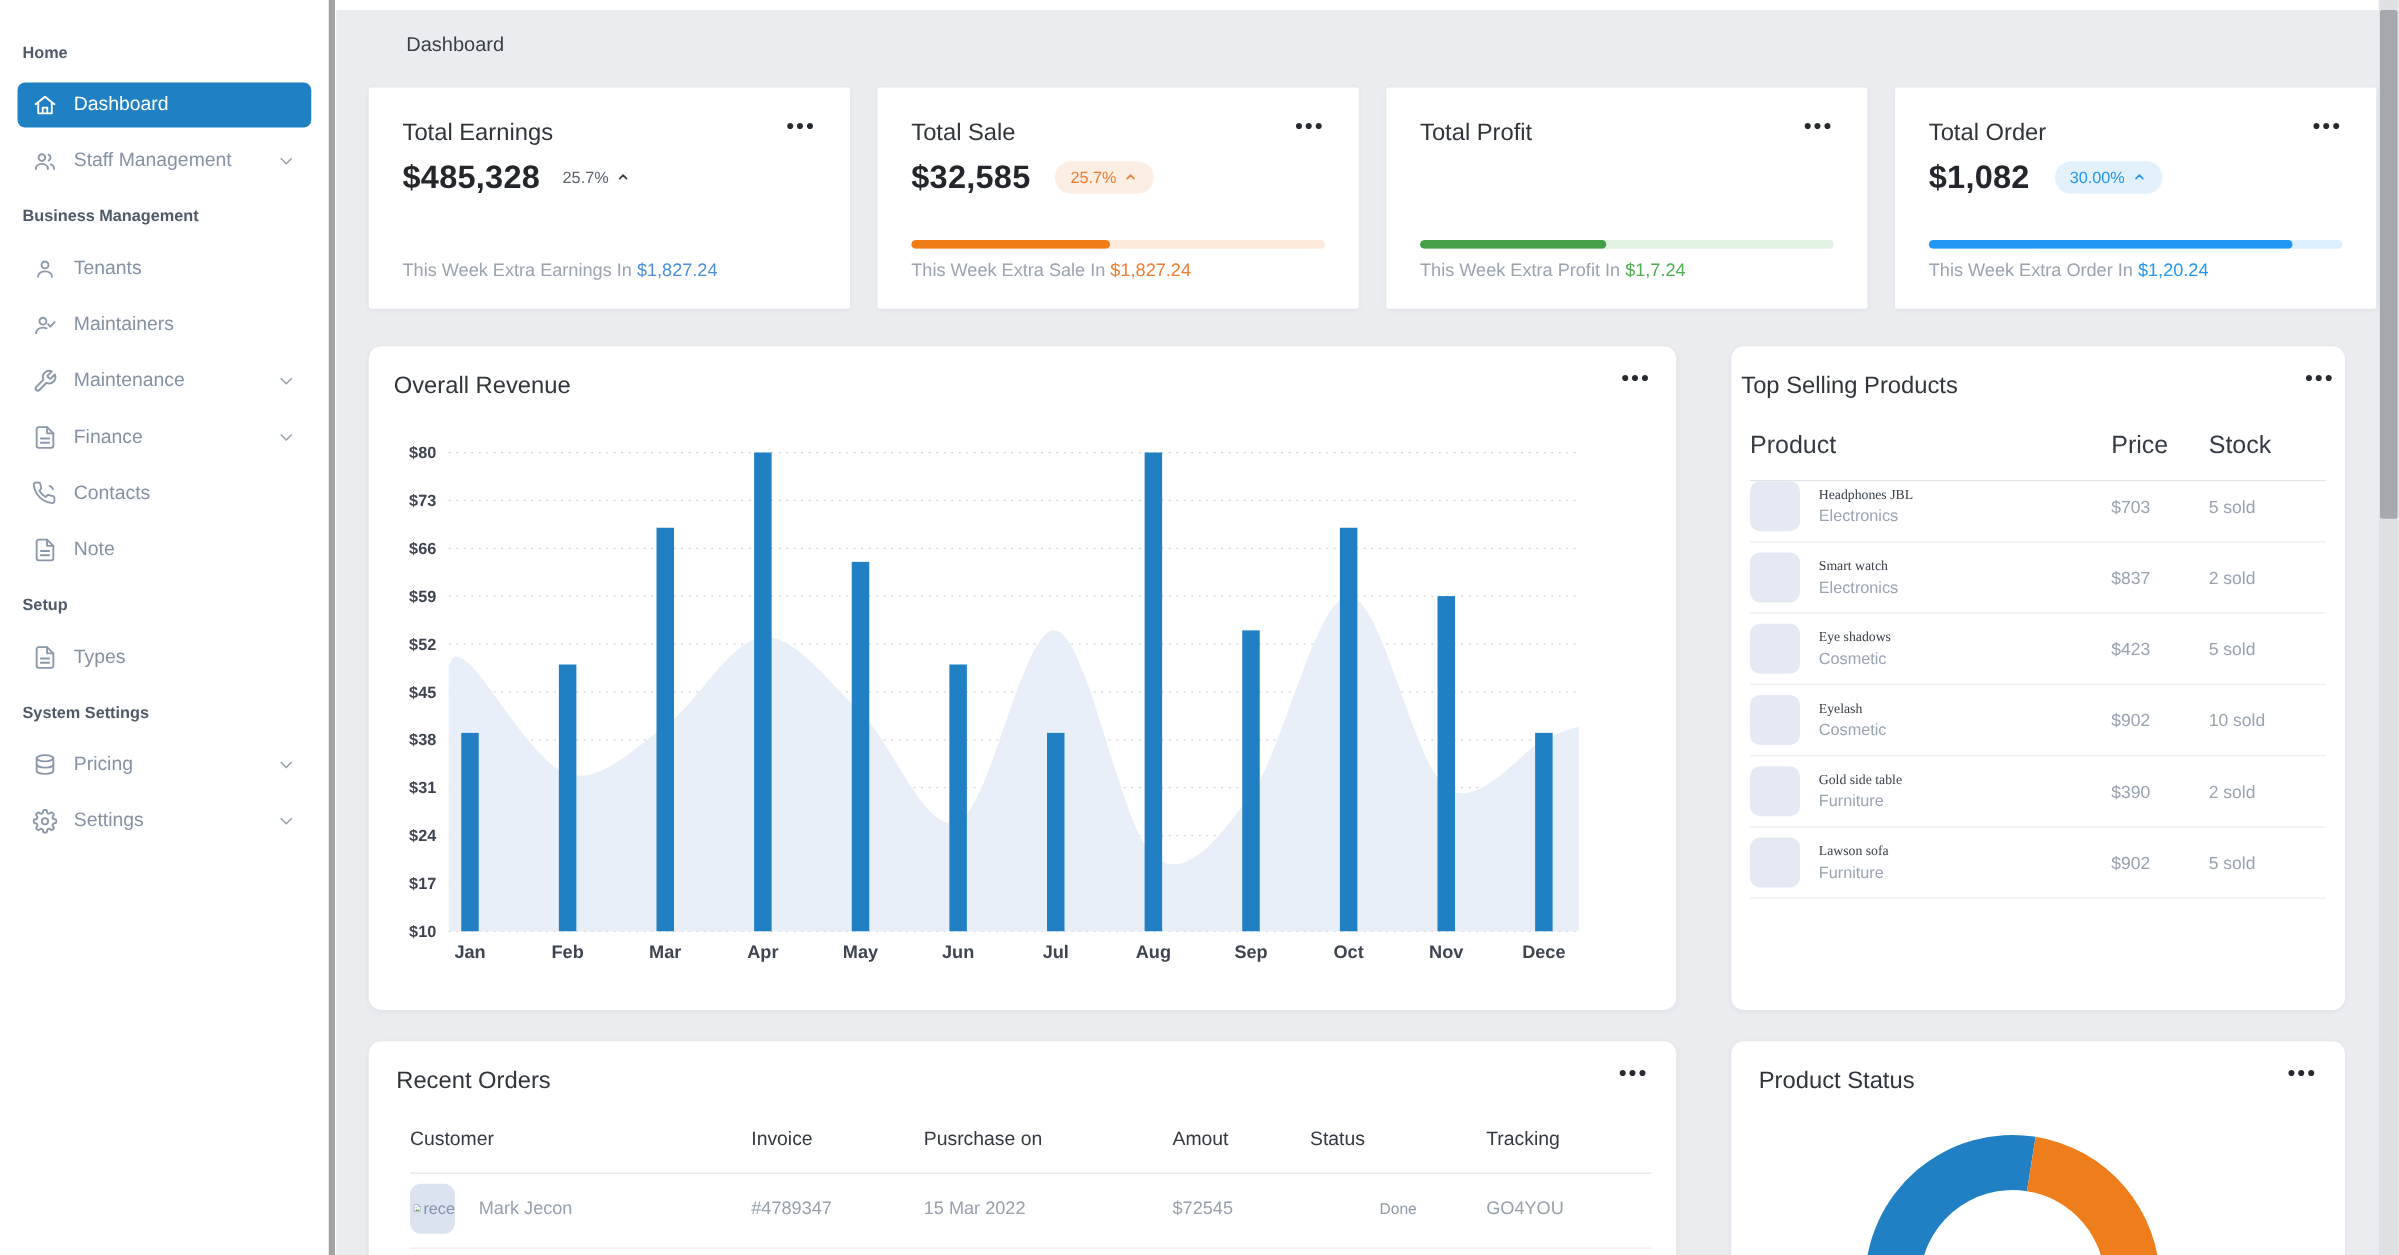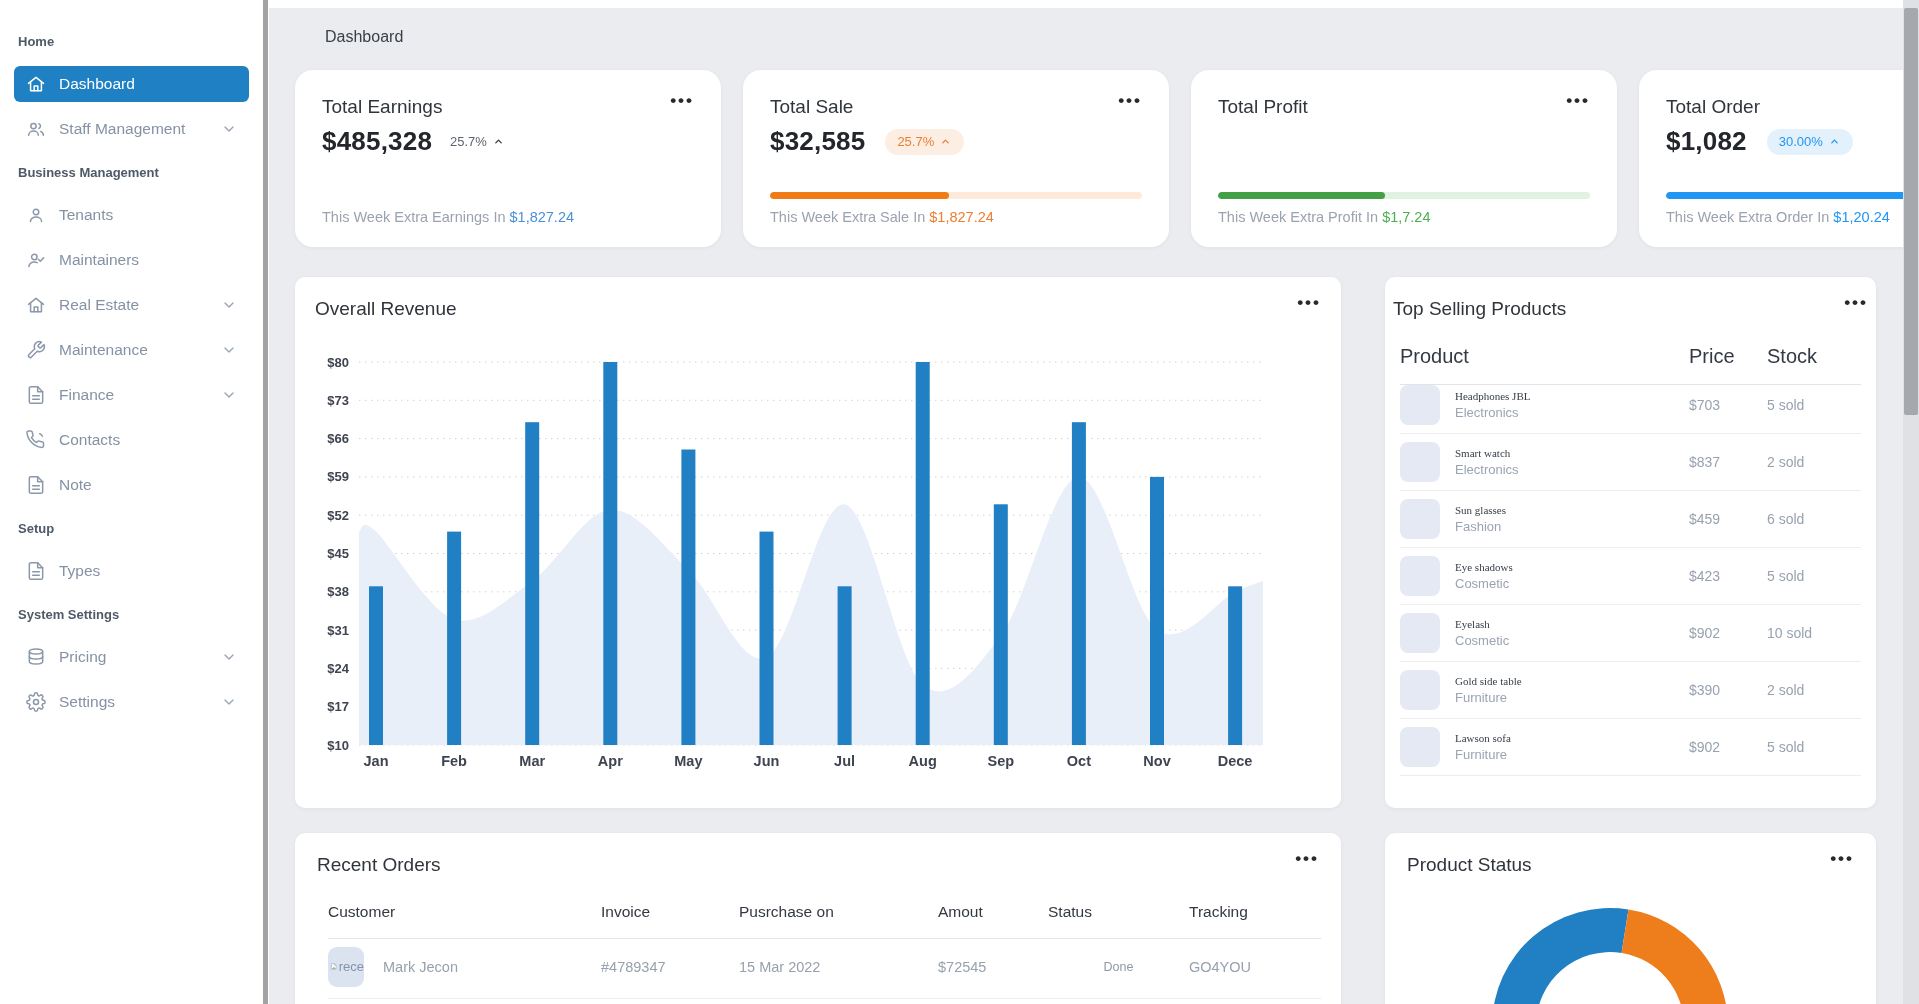--- a/index.html
+++ b/index.html
@@ -23,22 +23,22 @@
   
   .main { position:absolute; left:269px; top:8px; width:1650px; height:996px;
     background:#eaecf0; overflow:hidden; }
   .breadcrumb { position:absolute; left:56px; top:20px; font-size:16px; color:#3a4048; }
 
   .card { position:absolute; background:#fff; border-radius:10px;
     box-shadow:0 1px 4px rgba(21,34,50,.05); }
 
   
   .stat-row { position:absolute; left:26px; top:62px; display:flex; gap:22px; }
-  .stat-card { position:relative; width:426px; height:177px; background:#fff;
-    border-radius:18px; box-shadow:0 1px 4px rgba(21,34,50,.05); padding:26px 27px; }
+  .stat-card { position:relative; width:385px; height:177px; background:#fff;
+    border-radius:2px; box-shadow:0 1px 4px rgba(21,34,50,.05); padding:26px 27px; }
   .card-head { display:flex; justify-content:space-between; align-items:flex-start; }
   .card-title { font-size:19px; color:#30353c; }
   .dots { border:none; background:none; font-size:17px; font-weight:700;
     letter-spacing:2px; color:#272b30; cursor:pointer; line-height:10px; }
   .value-row { display:flex; align-items:center; margin-top:8px; }
   .value { font-size:26px; font-weight:600; color:#23262b; letter-spacing:.2px; }
   .pct-plain { margin-left:18px; font-size:13px; color:#5c6370; display:flex;
     align-items:center; gap:5px; }
   .pct-plain svg { color:#343a42; }
   .badge { margin-left:20px; height:26px; border-radius:13px; padding:0 12px;
@@ -137,35 +137,20 @@
     </div>
     <div class="nav-item">
       <span class="nav-ico">
         <svg viewBox="0 0 24 24" width="20" height="20" fill="none" stroke="currentColor" stroke-width="1.8" stroke-linecap="round" stroke-linejoin="round">
           <circle cx="10" cy="8.3" r="3.3"></circle>
           <path d="M3.5 19.8c0-3.2 2.9-5.3 6.5-5.3 1.2 0 2.4.2 3.4.7"></path>
           <path d="M15 11.3l2.2 2.2 4-4.2"></path>
         </svg>
       </span>
       <span>Maintainers</span>
-    </div>
-    <div class="nav-item">
-      <span class="nav-ico">
-        <svg viewBox="0 0 24 24" width="20" height="20" fill="none" stroke="currentColor" stroke-width="1.8" stroke-linecap="round" stroke-linejoin="round">
-          <path d="M3 11.2 12 4l9 7.2"></path>
-          <path d="M5.5 9.8V20h13V9.8"></path>
-          <path d="M9.8 20v-5.5h4.4V20"></path>
-        </svg>
-      </span>
-      <span>Real Estate</span>
-      <span class="chev">
-        <svg viewBox="0 0 24 24" width="16" height="16" fill="none" stroke="currentColor" stroke-width="2" stroke-linecap="round" stroke-linejoin="round">
-          <path d="M6 9l6 6 6-6"></path>
-        </svg>
-      </span>
     </div>
     <div class="nav-item">
       <span class="nav-ico">
         <svg viewBox="0 0 24 24" width="20" height="20" fill="none" stroke="currentColor" stroke-width="1.8" stroke-linecap="round" stroke-linejoin="round">
           <path d="M14.7 6.3a1 1 0 0 0 0 1.4l1.6 1.6a1 1 0 0 0 1.4 0l3.77-3.77a6 6 0 0 1-7.94 7.94l-6.91 6.91a2.12 2.12 0 0 1-3-3l6.91-6.91a6 6 0 0 1 7.94-7.94l-3.76 3.76z"></path>
         </svg>
       </span>
       <span>Maintenance</span>
       <span class="chev">
         <svg viewBox="0 0 24 24" width="16" height="16" fill="none" stroke="currentColor" stroke-width="2" stroke-linecap="round" stroke-linejoin="round">
@@ -404,29 +389,20 @@
           <span>
             <div class="tsp-name">Smart watch</div>
             <div class="tsp-cat">Electronics</div>
           </span>
           <span class="tsp-num">$837</span>
           <span class="tsp-num">2 sold</span>
         </div>
         <div class="tsp-row">
           <span class="tsp-img"></span>
           <span>
-            <div class="tsp-name">Sun glasses</div>
-            <div class="tsp-cat">Fashion</div>
-          </span>
-          <span class="tsp-num">$459</span>
-          <span class="tsp-num">6 sold</span>
-        </div>
-        <div class="tsp-row">
-          <span class="tsp-img"></span>
-          <span>
             <div class="tsp-name">Eye shadows</div>
             <div class="tsp-cat">Cosmetic</div>
           </span>
           <span class="tsp-num">$423</span>
           <span class="tsp-num">5 sold</span>
         </div>
         <div class="tsp-row">
           <span class="tsp-img"></span>
           <span>
             <div class="tsp-name">Eyelash</div>

